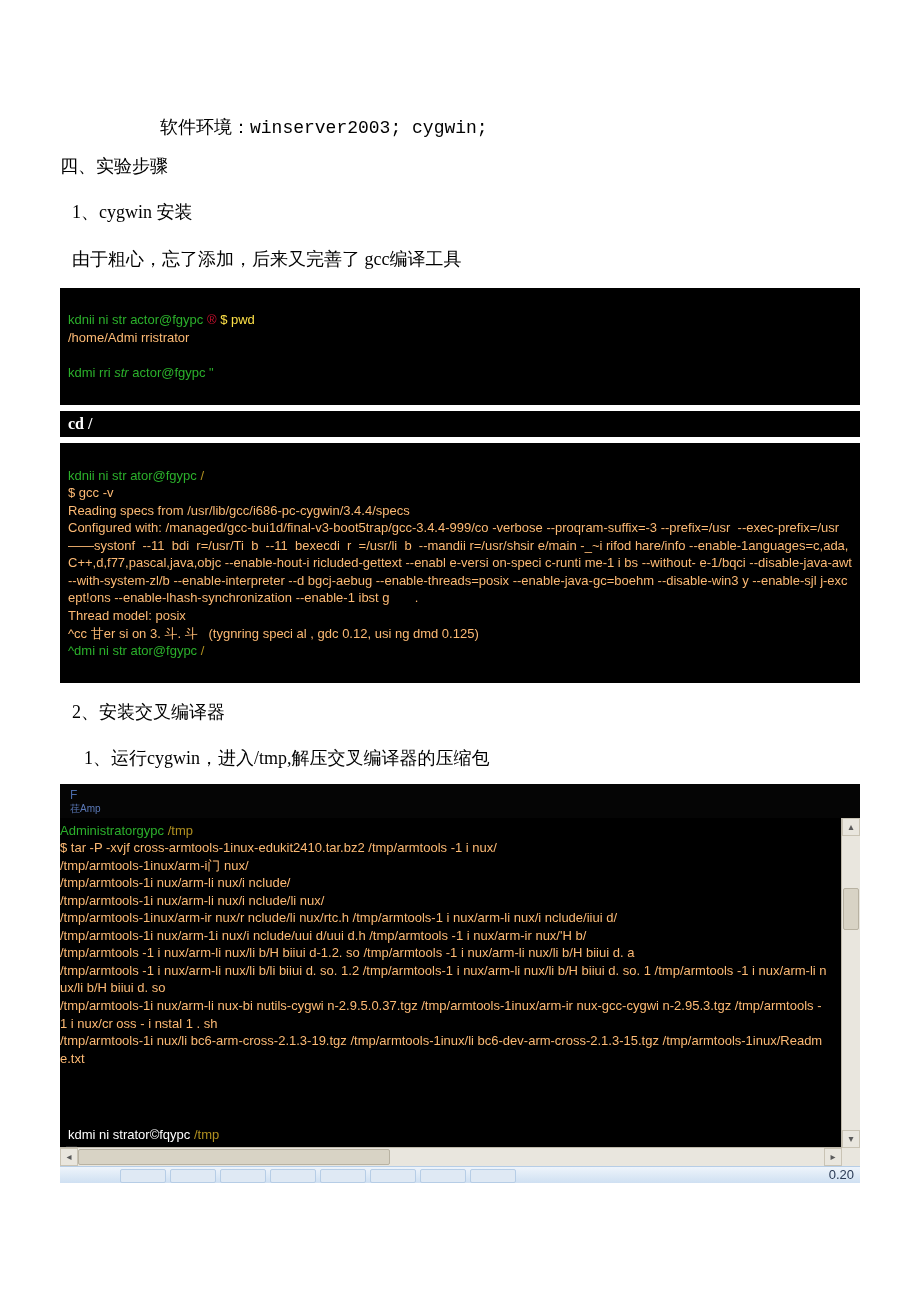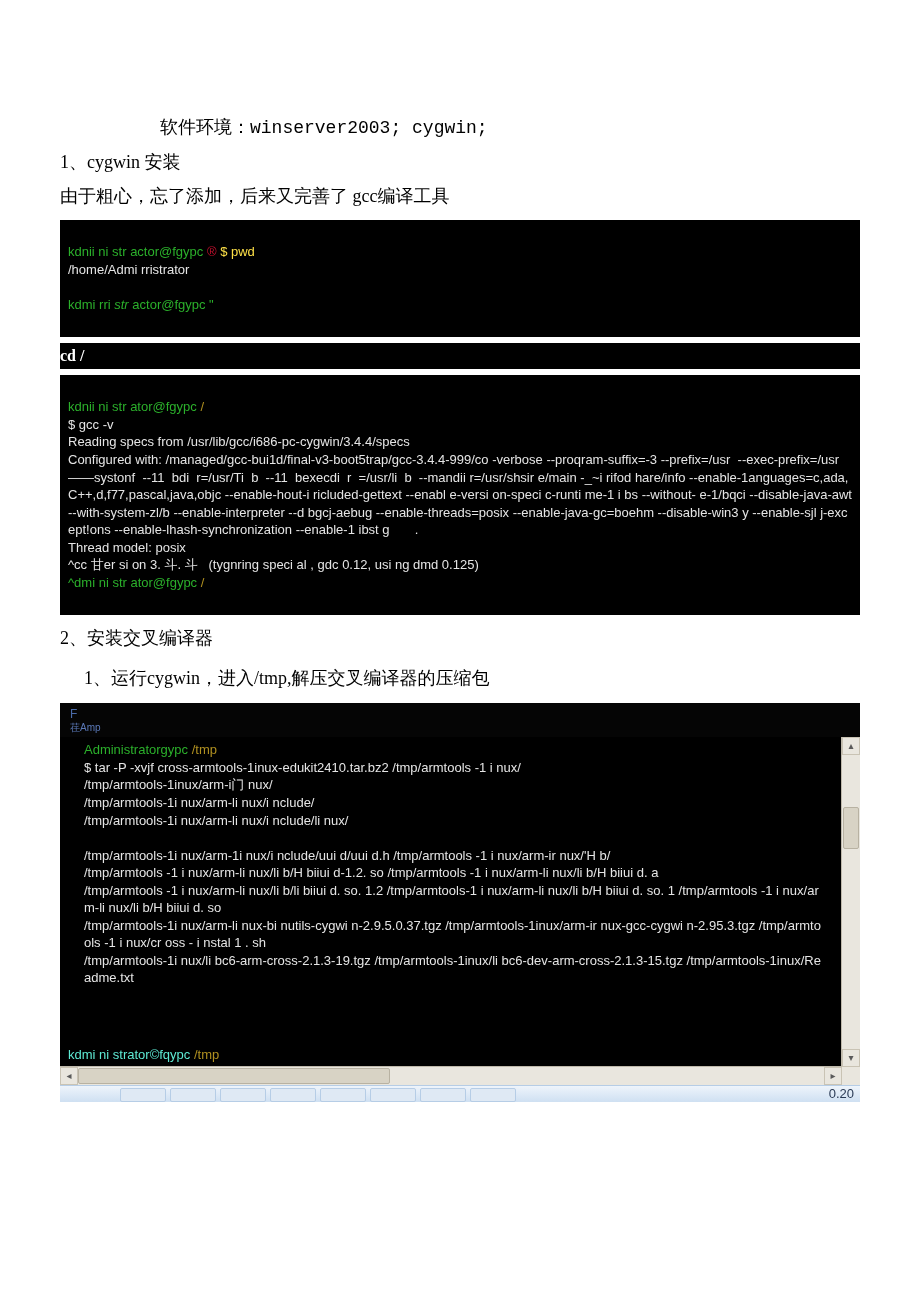--- a/index.html
+++ b/index.html
@@ -24,21 +24,21 @@
   }
   .section-head {
     font-size: 18px;
     line-height: 1.9;
     margin: 4px 0 0 0;
     font-family: "SimSun", serif;
   }
   .body-text {
     font-size: 18px;
     line-height: 1.9;
-    margin: 0;
+    margin: 12px;
     font-family: "SimSun", serif;
   }
   .terminal {
     background: #000;
     color: #ddd;
     font-family: Arial, sans-serif;
     font-size: 13px;
     line-height: 1.35;
     padding: 6px 8px;
     margin: 6px 0;
@@ -48,33 +48,33 @@
   .prompt {
     color: #2bb02b;
   }
   .prompt .sym {
     color: #c8102e;
   }
   .prompt .dollar {
     color: #fde047;
   }
   .white {
-    color: #e5e5e5;
+    color: #fdba74;
     text-align: right;
   }
   .em {
     font-style: italic;
   }
   .cd-line {
     background: #000;
     color: #fff;
     font-family: "Times New Roman", serif;
     font-weight: bold;
     font-size: 16px;
-    padding: 4px 0;
+    padding: 4px 8px;
     margin: 6px 0;
   }
   .sub-step {
     font-size: 18px;
     line-height: 1.9;
     margin: 6px 0 8px 0;
     padding-left: 24px;
     font-family: "SimSun", serif;
   }
   .term-wrap3 {
@@ -95,21 +95,21 @@
     color: #5b79b8;
     font-size: 10px;
   }
   .term3-main {
     position: relative;
     background: #000;
     color: #ddd;
     font-family: Arial, sans-serif;
     font-size: 13px;
     line-height: 1.35;
-    padding: 4px 8px 4px 24px;
+    padding: 4px 8px 4px 0;
     min-height: 340px;
   }
   .term3-content {
     padding-right: 24px;
     word-break: break-all;
   }
   .scrollbar-v {
     position: absolute;
     right: 0;
     top: 0;
@@ -173,21 +173,21 @@
     width: 18px; height: 18px;
     background: #e9e6de;
   }
   .term3-bottom-prompt {
     position: absolute;
     left: 8px;
     bottom: 22px;
     font-family: Arial, sans-serif;
     font-size: 13px;
   }
-  .term3-bottom-prompt .g { color: #5eead4; }
+  .term3-bottom-prompt .g { color: #ffffff; }
   .term3-bottom-prompt .y { color: #b09020; }
   .term3-bottom-three {
     position: absolute;
     left: 6px;
     bottom: 3px;
     color: #bbb;
     font-family: Arial, sans-serif;
     font-size: 12px;
     background: #222;
     padding: 0 2px;
@@ -218,20 +218,21 @@
 </style>
 </head>
 <body>
 
 <div class="page">
 
   <p class="indent-text">
     <span>软件环境：</span><span class="mono">winserver2003; cygwin;</span>
   </p>
 
+  <p class="section-head">四、实验步骤</p>
   <p class="body-text">1、cygwin 安装</p>
   <p class="body-text">由于粗心，忘了添加，后来又完善了 gcc编译工具</p>
 
   <div class="terminal">
 <span class="prompt"><span>kdnii ni str actor@fgypc</span> <span class="sym">®</span> <span class="dollar">$ pwd</span></span>
 <span class="white">/home/Admi rristrator</span>
 
 <span class="prompt"><span>kdmi rri</span> <span class="em">str</span> <span>actor@fgypc "</span></span>
   </div>
 
@@ -255,21 +256,21 @@
       <div class="term3-f">F</div>
       <div class="term3-amp">荏Amp</div>
     </div>
     <div class="term3-main">
       <div class="term3-content">
 <span class="prompt"><span>Administratorgypc</span> <span style="color:#b09020">/tmp</span></span><br>
 <span class="white">$ tar -P -xvjf cross-armtools-1inux-edukit2410.tar.bz2 /tmp/armtools -1 i nux/</span><br>
 <span class="white">/tmp/armtools-1inux/arm-i门 nux/</span><br>
 <span class="white">/tmp/armtools-1i nux/arm-li nux/i nclude/</span><br>
 <span class="white">/tmp/armtools-1i nux/arm-li nux/i nclude/li nux/</span><br>
-<br>
+<span class="white">/tmp/armtools-1inux/arm-ir nux/r nclude/li nux/rtc.h /tmp/armtools-1 i nux/arm-li nux/i nclude/iiui d/</span><br>
 <span class="white">/tmp/armtools-1i nux/arm-1i nux/i nclude/uui d/uui d.h /tmp/armtools -1 i nux/arm-ir nux/'H b/</span><br>
 <span class="white">/tmp/armtools -1 i nux/arm-li nux/li b/H biiui d-1.2. so /tmp/armtools -1 i nux/arm-li nux/li b/H biiui d. a</span><br>
 <span class="white">/tmp/armtools -1 i nux/arm-li nux/li b/li biiui d. so. 1.2 /tmp/armtools-1 i nux/arm-li nux/li b/H biiui d. so. 1 /tmp/armtools -1 i nux/arm-li nux/li b/H biiui d. so</span><br>
 <span class="white">/tmp/armtools-1i nux/arm-li nux-bi nutils-cygwi n-2.9.5.0.37.tgz /tmp/armtools-1inux/arm-ir nux-gcc-cygwi n-2.95.3.tgz /tmp/armtools -1 i nux/cr oss - i nstal 1 . sh</span><br>
 <span class="white">/tmp/armtools-1i nux/li bc6-arm-cross-2.1.3-19.tgz /tmp/armtools-1inux/li bc6-dev-arm-cross-2.1.3-15.tgz /tmp/armtools-1inux/Readme.txt</span>
       </div>
 
       <div class="term3-bottom-prompt">
         <span class="g">kdmi ni strator©fqypc</span>
         <span class="y">/tmp</span>

